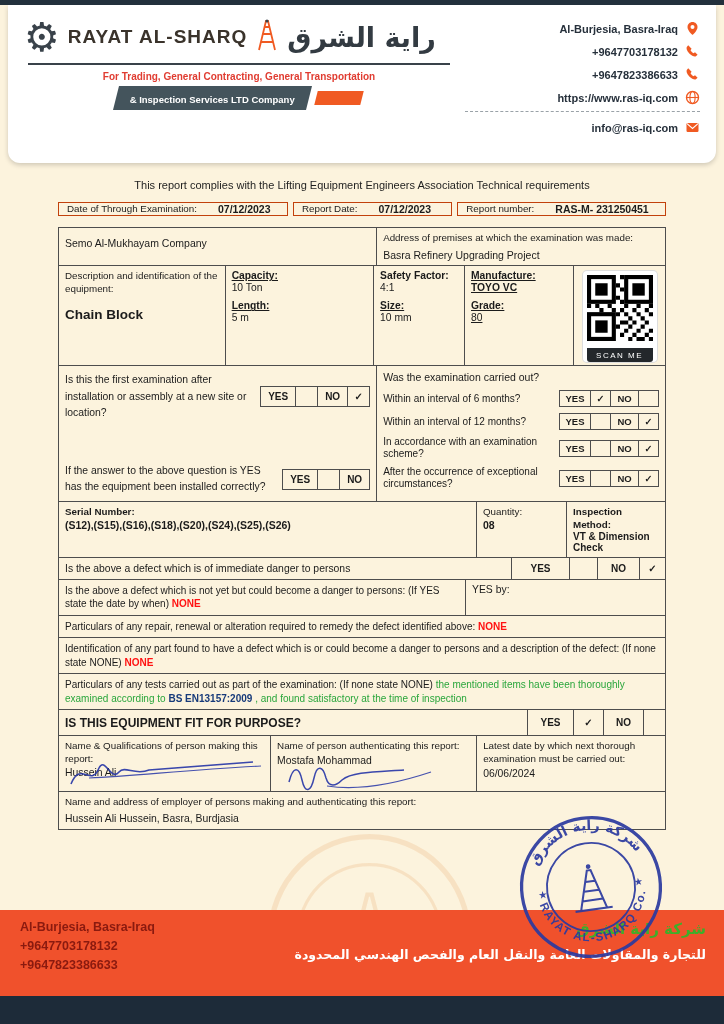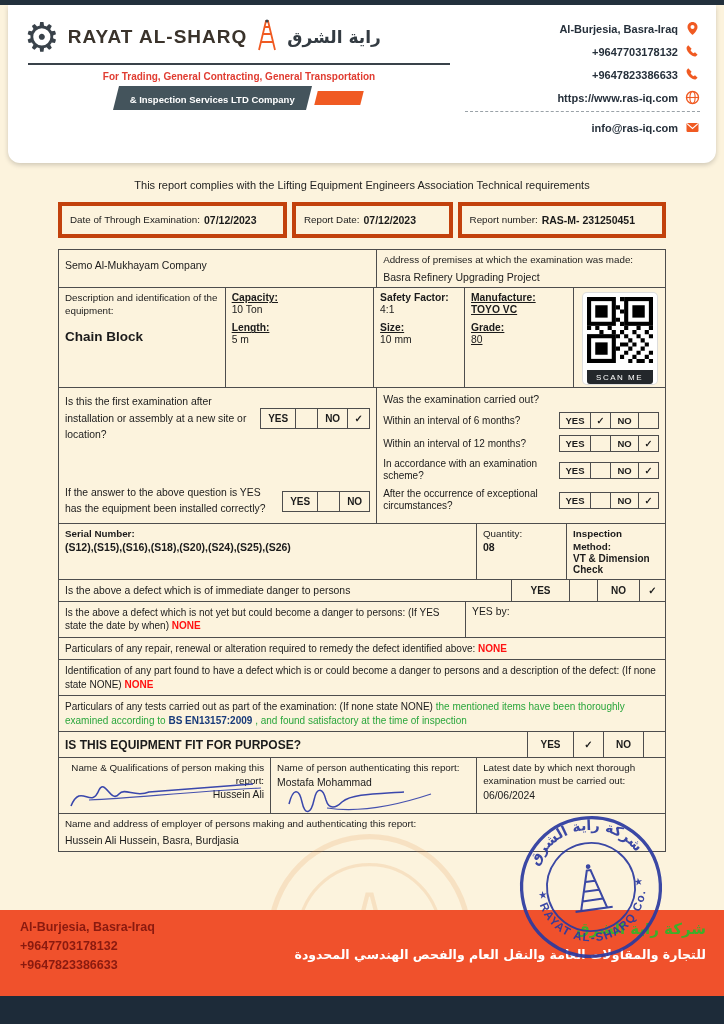--- a/index.html
+++ b/index.html
@@ -9,41 +9,41 @@
 
   
   .topbar { position:absolute; top:0; left:0; right:0; height:5px; background:#22303c; z-index:4; }
   .header-card { position:absolute; top:5px; left:8px; right:8px; height:158px; background:#ffffff;
                  border-radius:0 0 12px 12px; box-shadow:0 2px 5px rgba(0,0,0,.18);
                  padding:12px 16px 8px 16px; display:flex; justify-content:space-between; z-index:3; }
   .logo-block { width:430px; }
   .logo-row { display:flex; align-items:center; gap:8px; }
   .gear-glyph { font-size:40px; line-height:40px; color:#39424a; font-family:"DejaVu Sans", sans-serif; }
   .logo-en { font-size:19px; font-weight:bold; letter-spacing:1px; color:#3a332b; }
-  .logo-ar { font-size:17px; font-weight:bold; color:#333b42; font-family:"DejaVu Sans", sans-serif; }
+  .logo-ar { font-size:27px; font-weight:bold; color:#333b42; font-family:"DejaVu Sans", sans-serif; }
   .logo-rule { height:2px; background:#39424a; margin:6px 4px 6px 4px; }
   .tagline1 { color:#e03c31; font-size:10px; font-weight:bold; text-align:center; }
   .tagline2-row { display:flex; align-items:center; justify-content:center; margin-top:4px; gap:6px; }
   .ribbon { background:#44545c; transform:skewX(-14deg); padding:3px 14px; }
   .ribbon > span { display:inline-block; transform:skewX(14deg); color:#fff; font-size:9.5px; font-weight:bold; }
   .ribbon-tail { width:46px; height:14px; background:#f05a22; transform:skewX(-14deg); }
   .contacts { width:235px; display:flex; flex-direction:column; gap:8px; padding-top:4px; }
   .contact-row { display:flex; justify-content:flex-end; align-items:center; gap:7px;
                  font-size:11px; font-weight:bold; color:#26303b; }
   .contact-row.dashed { border-bottom:1px dashed #9aa2a8; padding-bottom:6px; }
   .cicon { width:15px; height:15px; display:inline-flex; }
 
   
   .content { position:relative; padding:176px 58px 0 58px; }
   .cert-title { text-align:center; font-size:15px; font-weight:bold; color:#101010; letter-spacing:.3px; }
   .cert-subtitle { text-align:center; font-size:11px; color:#1e1e1e; margin-top:3px; }
 
   
   .meta-row { display:flex; gap:5px; margin-top:11px; }
-  .meta-cell { border:4px solid #c2410c; padding:8px 8px; font-size:10px; display:flex; gap:4px; align-items:center; background:transparent; }
+  .meta-cell { border:1px solid #c2410c; padding:0 8px; font-size:10px; display:flex; gap:21px; align-items:center; background:transparent; }
   .meta-cell .val { font-weight:bold; font-size:10.5px; }
   .mc1 { flex:1.5; } .mc2 { flex:1; } .mc3 { flex:1.35; }
 
   
   .cert-table { border:1px solid #4d4d4d; margin-top:11px; }
   .trow { display:flex; border-top:1px solid #4d4d4d; align-items:stretch; }
   .trow:first-child { border-top:none; }
   .cell { padding:4px 6px; }
   .br { border-right:1px solid #4d4d4d; }
   .lbl { font-size:9.8px; line-height:1.25; }
@@ -93,21 +93,21 @@
   .red { color:#ff1212; font-weight:bold; }
   .green { color:#2aa63c; }
   .std { color:#173a7a; font-weight:bold; }
   .para { font-size:10px; line-height:1.35; }
 
   .fit-row .fit-q { flex:1; font-size:12px; font-weight:bold; display:flex; align-items:center; }
   .fw1 { width:46px; } .fw2 { width:30px; } .fw3 { width:40px; } .fw4 { width:22px; }
 
   .sig-row { min-height:56px; }
   .sig-cell { position:relative; overflow:visible; }
-  .sc1 { width:35%;text-align:right; } .sc2 { width:34%; } .sc3 { flex:1; }
+  .sc1 { width:35%; } .sc2 { width:34%; } .sc3 { flex:1; }
   .sig-name { font-size:10.4px; margin-top:2px; }
   .sig-svg { position:absolute; left:4px; top:18px; overflow:visible; pointer-events:none; z-index:2; }
   .next-date { font-size:10.4px; margin-top:3px; }
 
   .last-row { min-height:38px; }
 
   
   .stamp { position:absolute; left:516px; top:812px; width:150px; height:150px; z-index:6; opacity:.92; transform:rotate(-8deg); }
   .watermark { position:absolute; left:262px; top:828px; width:215px; height:215px; z-index:2; opacity:.16; }
 

